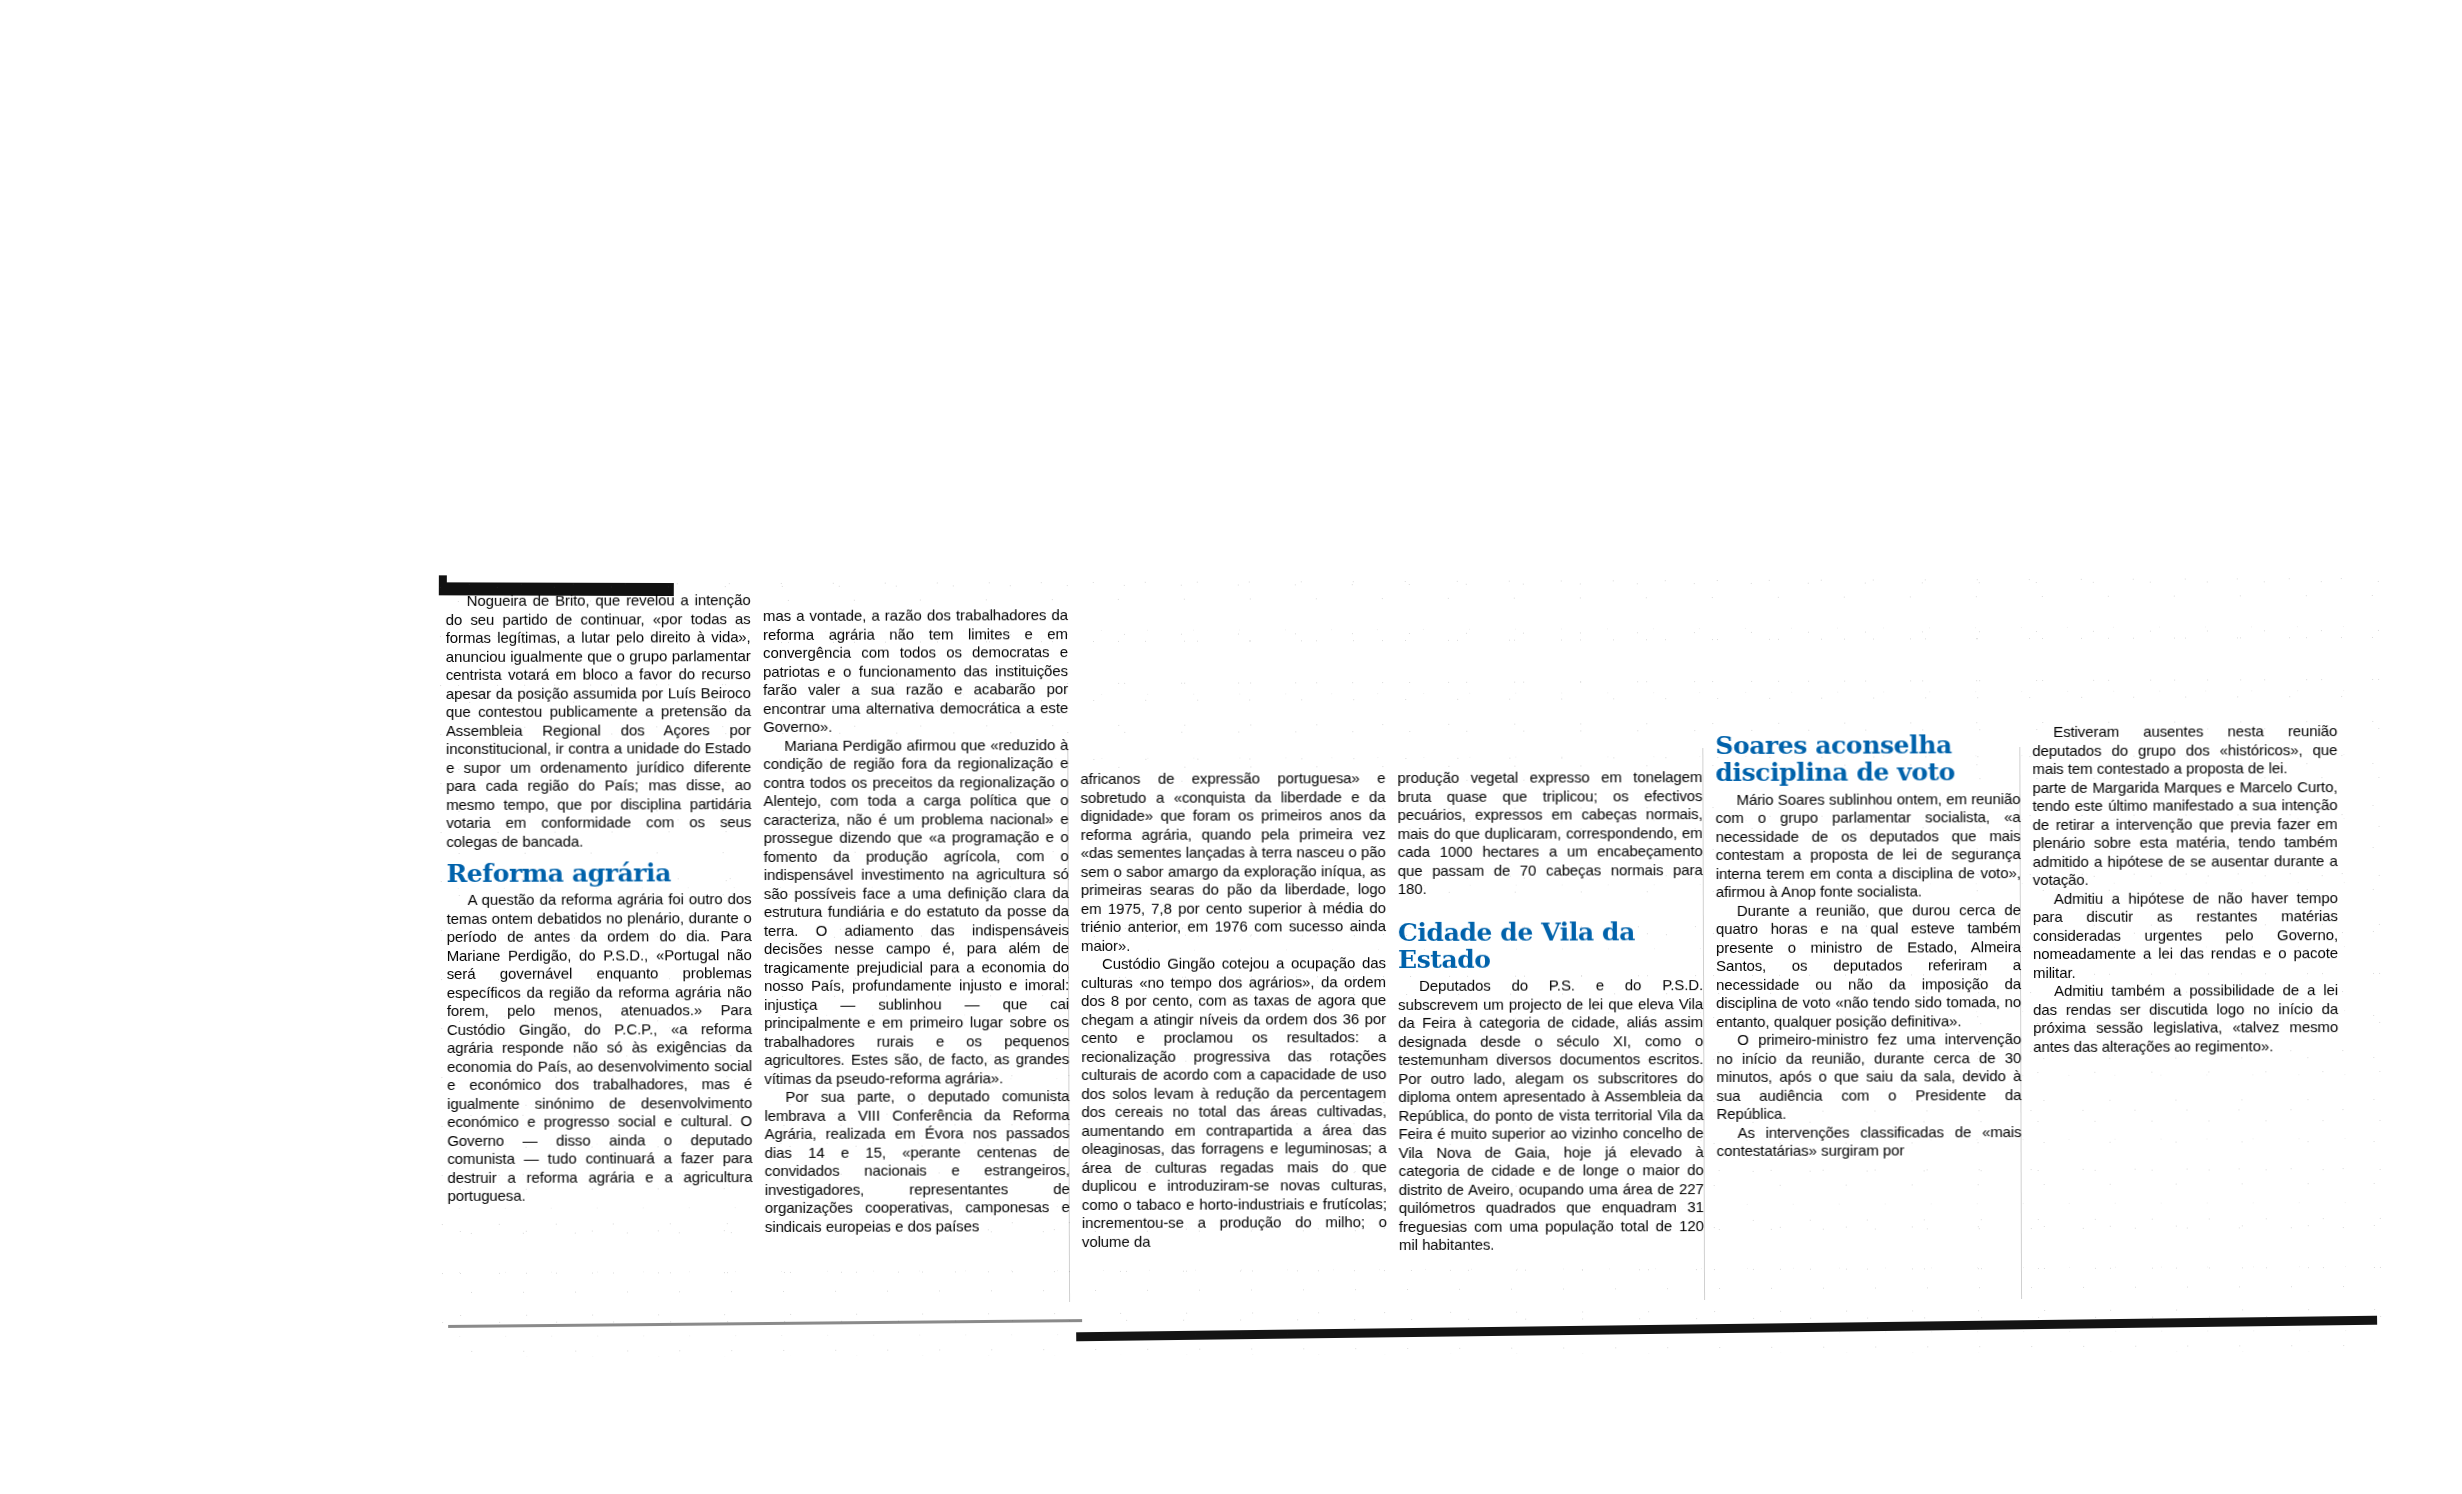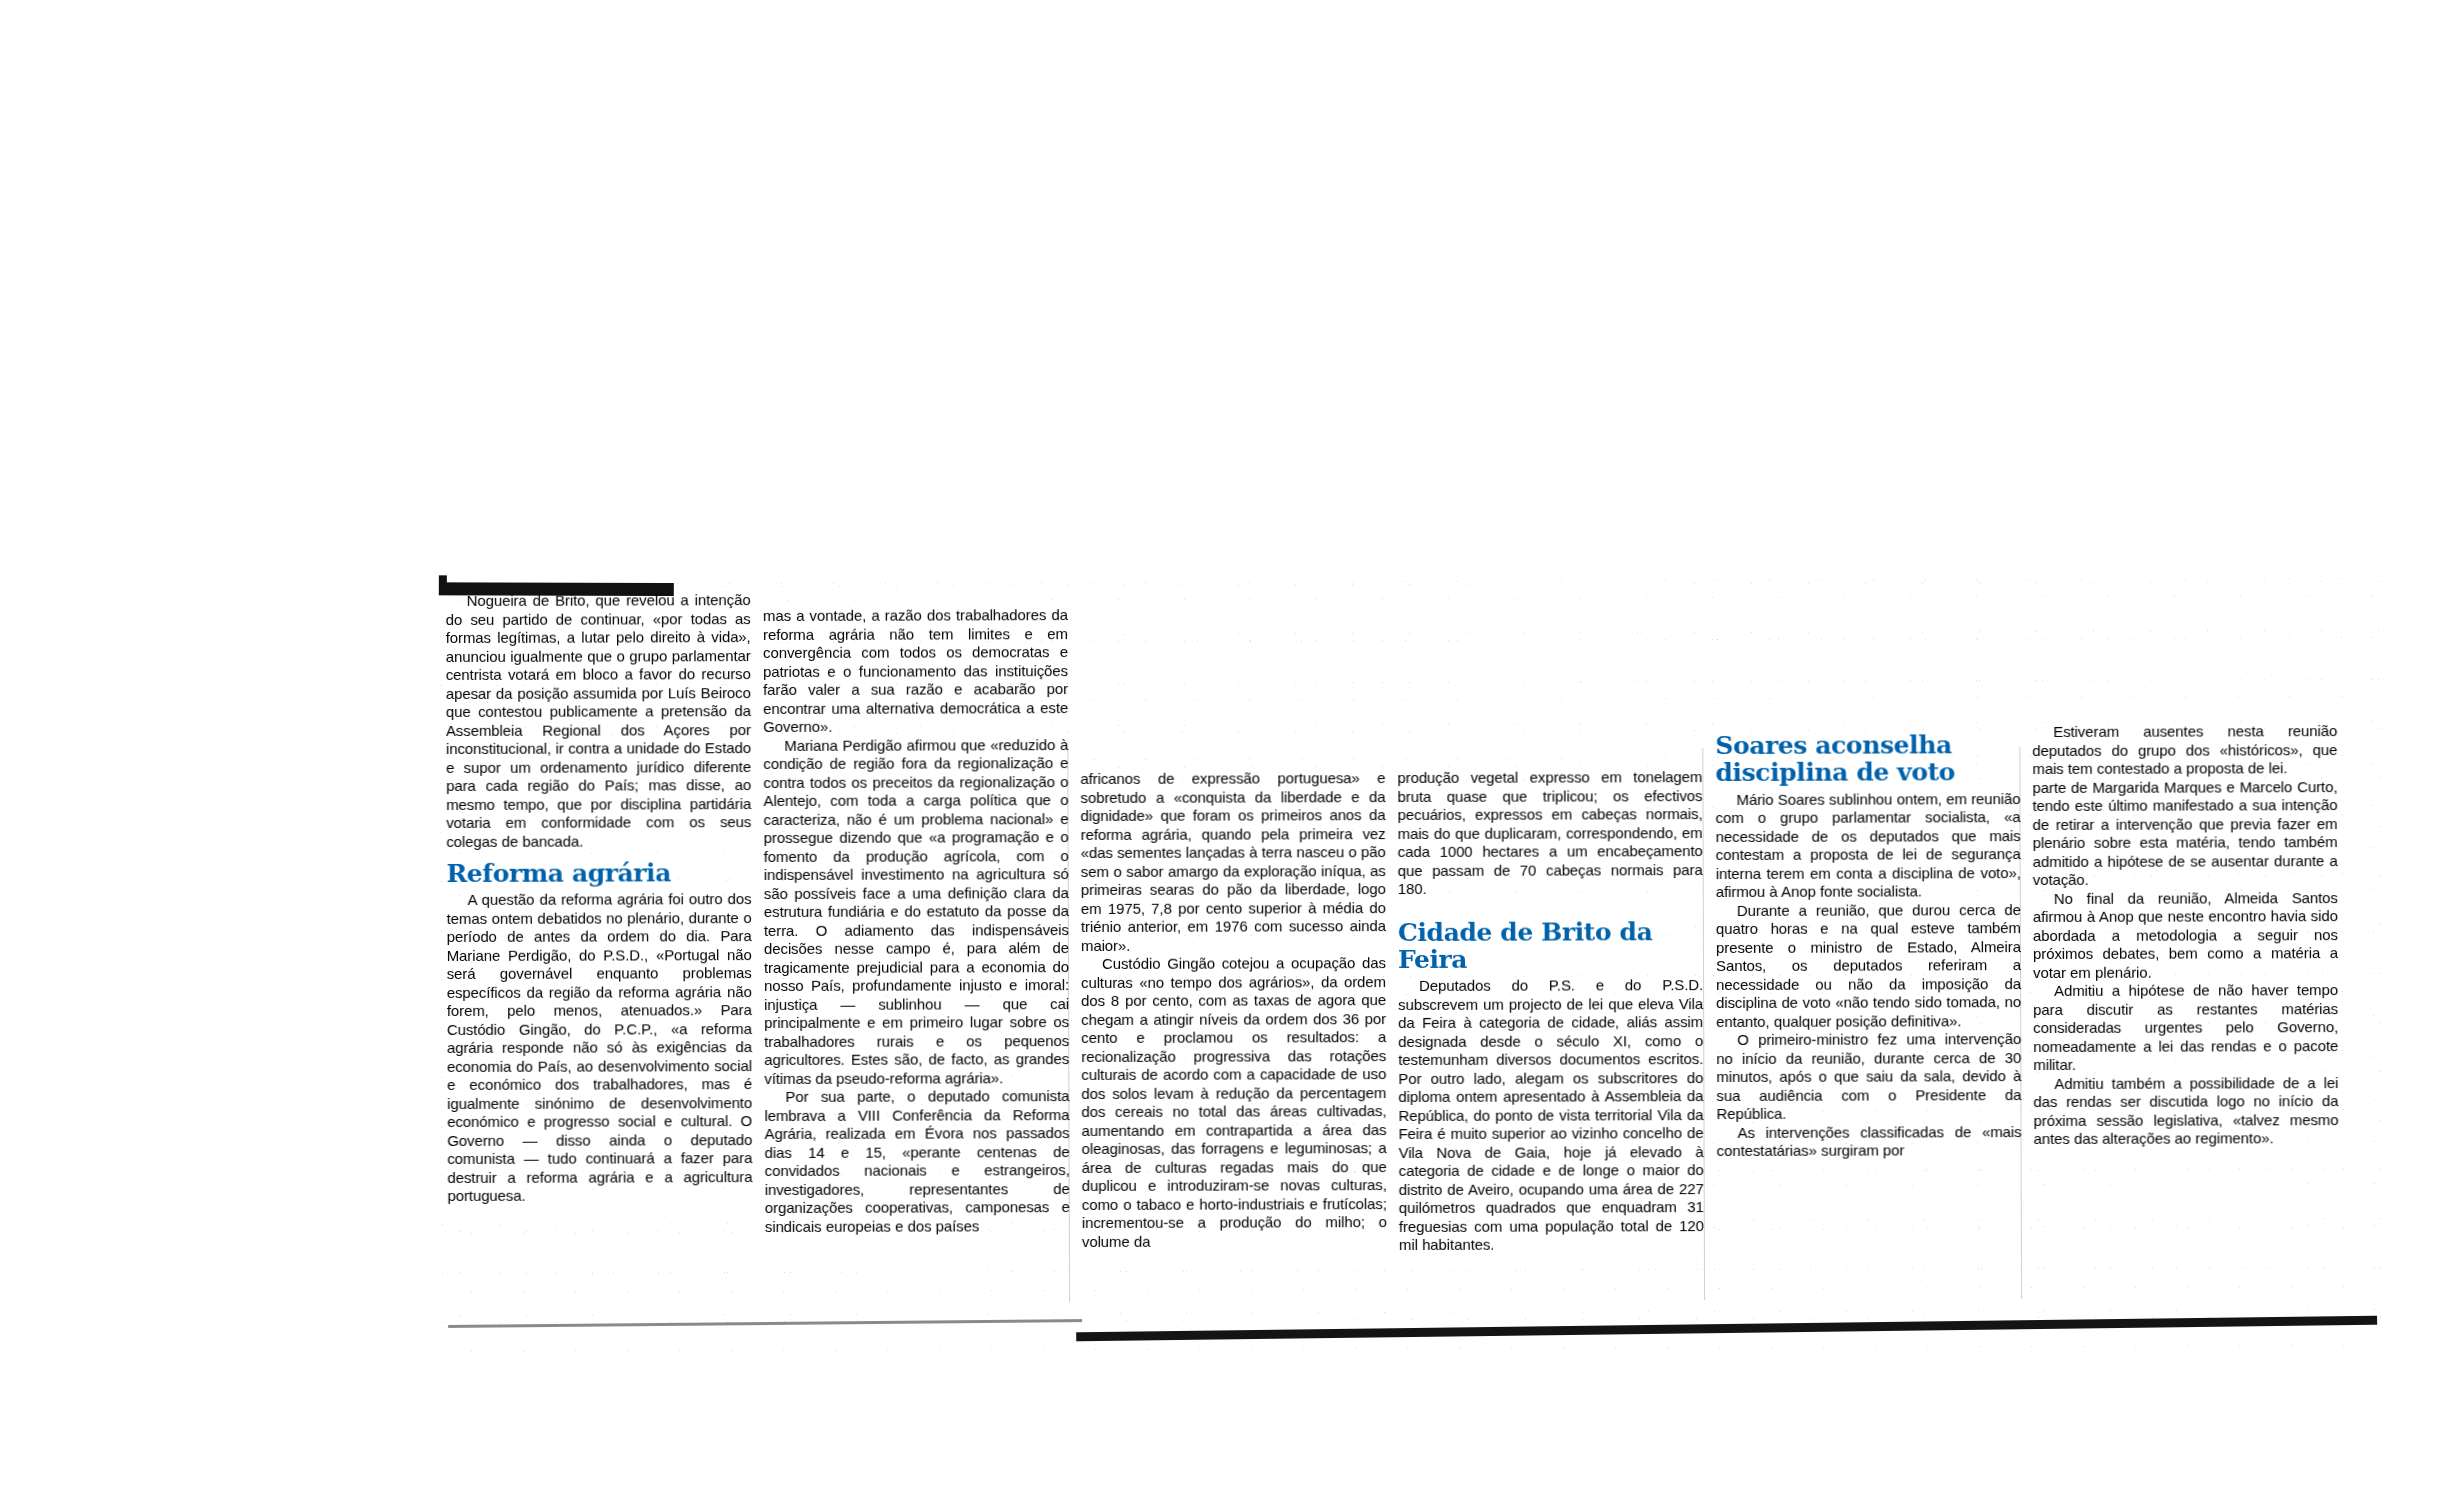--- a/index.html
+++ b/index.html
@@ -168,36 +168,35 @@
       <p class="body">Por sua parte, o deputado comunista lembrava a VIII Conferência da Reforma Agrária, realizada em Évora nos passados dias 14 e 15, «perante centenas de convidados nacionais e estrangeiros, investigadores, representantes de organizações cooperativas, camponesas e sindicais europeias e dos países</p>
     </div>
 
     <div class="col c3">
       <p class="body cont">africanos de expressão portuguesa» e sobretudo a «conquista da liberdade e da dignidade» que foram os primeiros anos da reforma agrária, quando pela primeira vez «das sementes lançadas à terra nasceu o pão sem o sabor amargo da exploração iníqua, as primeiras searas do pão da liberdade, logo em 1975, 7,8 por cento superior à média do triénio anterior, em 1976 com sucesso ainda maior».</p>
       <p class="body">Custódio Gingão cotejou a ocupação das culturas «no tempo dos agrários», da ordem dos 8 por cento, com as taxas de agora que chegam a atingir níveis da ordem dos 36 por cento e proclamou os resultados: a recionalização progressiva das rotações culturais de acordo com a capacidade de uso dos solos levam à redução da percentagem dos cereais no total das áreas cultivadas, aumentando em contrapartida a área das oleaginosas, das forragens e leguminosas; a área de culturas regadas mais do que duplicou e introduziram-se novas culturas, como o tabaco e horto-industriais e frutícolas; incrementou-se a produção do milho; o volume da</p>
     </div>
 
     <div class="col c4">
       <p class="body cont">produção vegetal expresso em tonelagem bruta quase que triplicou; os efectivos pecuários, expressos em cabeças normais, mais do que duplicaram, correspondendo, em cada 1000 hectares a um encabeçamento que passam de 70 cabeças normais para 180.</p>
-      <h2 class="head tight">Cidade de Brito da Feira</h2>
+      <h2 class="head tight">Cidade de Vila da Estado</h2>
       <p class="body">Deputados do P.S. e do P.S.D. subscrevem um projecto de lei que eleva Vila da Feira à categoria de cidade, aliás assim designada desde o século XI, como o testemunham diversos documentos escritos. Por outro lado, alegam os subscritores do diploma ontem apresentado à Assembleia da República, do ponto de vista territorial Vila da Feira é muito superior ao vizinho concelho de Vila Nova de Gaia, hoje já elevado à categoria de cidade e de longe o maior do distrito de Aveiro, ocupando uma área de 227 quilómetros quadrados que enquadram 31 freguesias com uma população total de 120 mil habitantes.</p>
     </div>
 
     <div class="col c5">
       <h2 class="head">Soares aconselha disciplina de voto</h2>
       <p class="body">Mário Soares sublinhou ontem, em reunião com o grupo parlamentar socialista, «a necessidade de os deputados que mais contestam a proposta de lei de segurança interna terem em conta a disciplina de voto», afirmou à Anop fonte socialista.</p>
       <p class="body">Durante a reunião, que durou cerca de quatro horas e na qual esteve também presente o ministro de Estado, Almeira Santos, os deputados referiram a necessidade ou não da imposição da disciplina de voto «não tendo sido tomada, no entanto, qualquer posição definitiva».</p>
       <p class="body">O primeiro-ministro fez uma intervenção no início da reunião, durante cerca de 30 minutos, após o que saiu da sala, devido à sua audiência com o Presidente da República.</p>
       <p class="body">As intervenções classificadas de «mais contestatárias» surgiram por</p>
     </div>
 
     <div class="col c6">
       <p class="body">Estiveram ausentes nesta reunião deputados do grupo dos «históricos», que mais tem contestado a proposta de lei.</p>
       <p class="body cont">parte de Margarida Marques e Marcelo Curto, tendo este último manifestado a sua intenção de retirar a intervenção que previa fazer em plenário sobre esta matéria, tendo também admitido a hipótese de se ausentar durante a votação.</p>
-      <p class="body">No final da reunião, Almeida Santos afirmou à Anop que neste encontro havia sido abordada a metodologia a seguir nos próximos debates, bem como a matéria a votar em plenário.</p>
       <p class="body">Admitiu a hipótese de não haver tempo para discutir as restantes matérias consideradas urgentes pelo Governo, nomeadamente a lei das rendas e o pacote militar.</p>
       <p class="body">Admitiu também a possibilidade de a lei das rendas ser discutida logo no início da próxima sessão legislativa, «talvez mesmo antes das alterações ao regimento».</p>
     </div>
 
     <div class="bottom-rule-2"></div>
     <div class="bottom-rule"></div>
 
     <div class="noise"></div>
   </div>
 </div>

